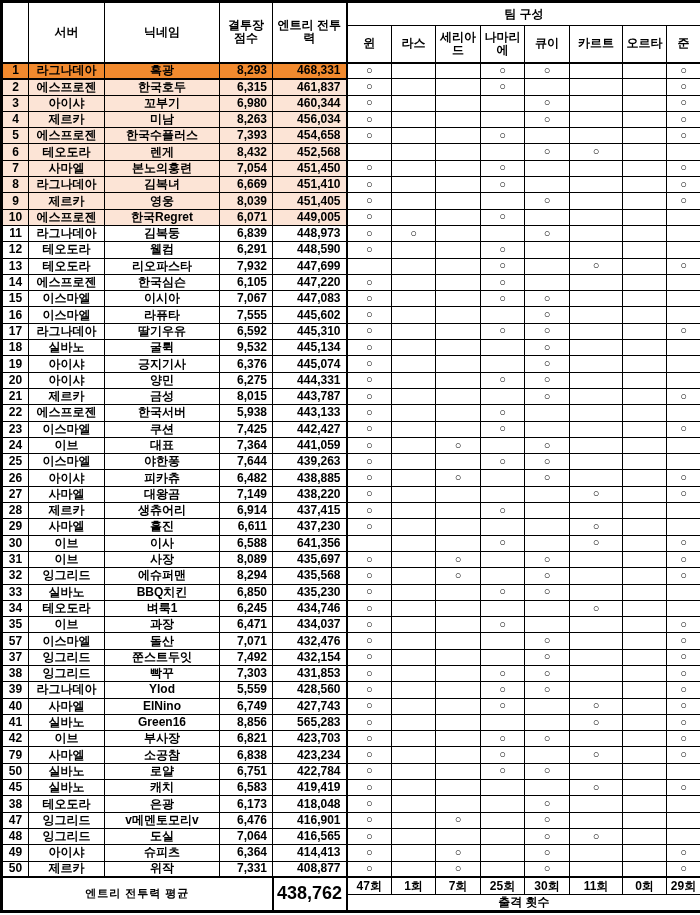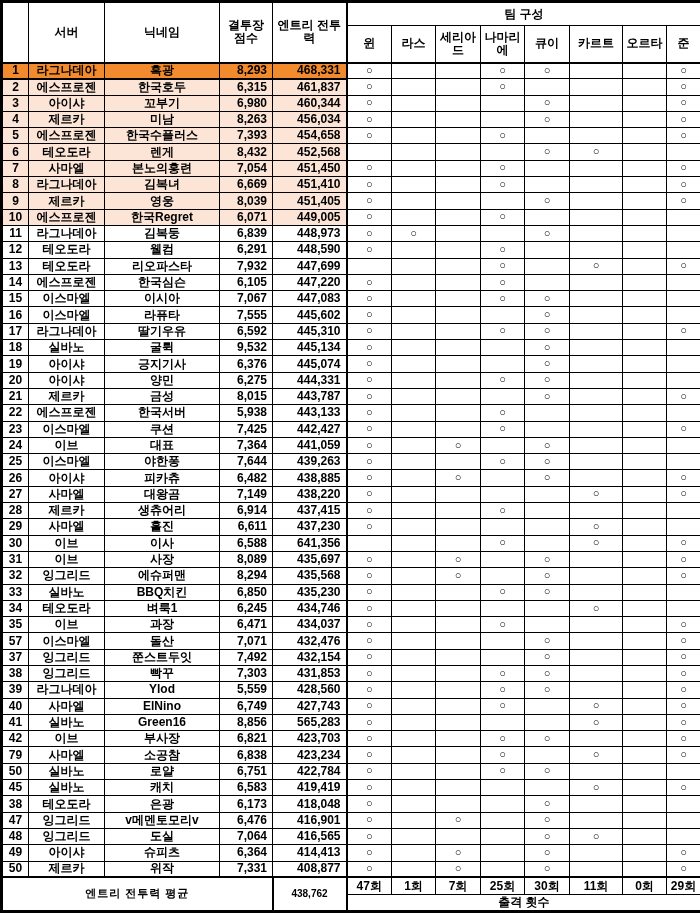--- a/index.html
+++ b/index.html
@@ -24,21 +24,21 @@
   .bL { border-left: 2px solid var(--bd); }
   thead .hb { border-bottom: 2px solid var(--bd); }
   .th-team { word-break: break-all; }
   tr.r1 td:nth-child(-n+5) { background: var(--hl); border-bottom: 2px solid var(--bd); }
   tr.top10 td:nth-child(-n+5) { background: var(--peach); }
   .c-score, .c-power { text-align: right; padding-right: 5px; }
   .c-team { font-size: 11px; padding:0; }
   tfoot td { border-top: 2px solid var(--bd); }
   tfoot tr.f2 td { border-top: 1px solid var(--bd); }
   .avg-label { font-size: 11px; letter-spacing: 1px; }
-  .avg-value { font-size: 10px; border-left: 2px solid var(--bd); border-right: 2px solid var(--bd); }
+  .avg-value { font-size: 18px; border-left: 2px solid var(--bd); border-right: 2px solid var(--bd); }
 </style>
 </head>
 <body>
 
 <table class="rank-table">
   <colgroup>
     <col style="width:27px">
       <col style="width:76px">
       <col style="width:115px">
     <col style="width:53px">

